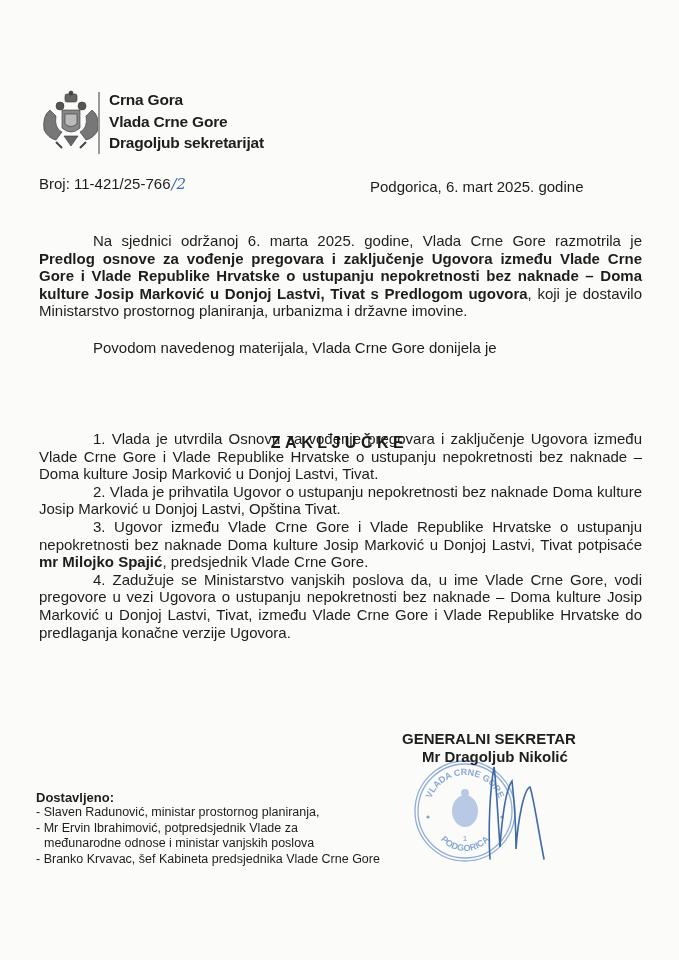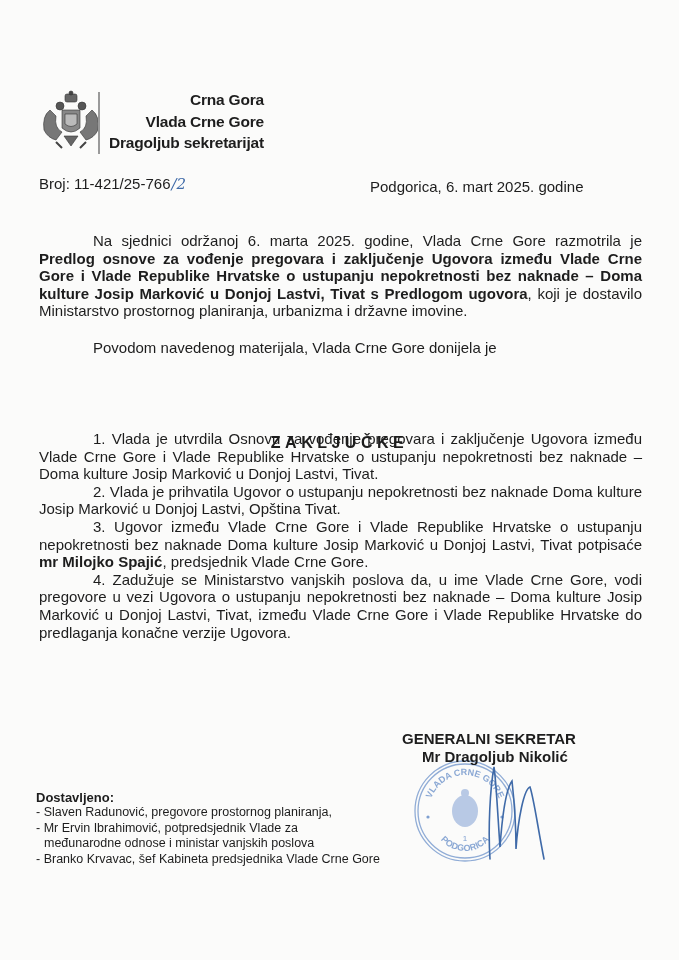--- a/index.html
+++ b/index.html
@@ -10,21 +10,21 @@
     color: #1d1d1d;
     position: relative;
   }
   .page { position: absolute; left: 0; top: 0; width: 679px; height: 960px; }
   .abs { position: absolute; }
 
   
   .emblem { left: 36px; top: 88px; width: 70px; height: 70px; }
   .vrule { left: 98px; top: 92px; width: 2px; height: 62px; background: #9a9a9a; }
   .org-lines { left: 109px; top: 89px; font-size: 15.5px; font-weight: bold; line-height: 21.5px; letter-spacing: -0.2px; }
-  .org-lines div { white-space: nowrap; text-align: right; }
+  .org-lines div { white-space: nowrap; }
 
   .ref-no { left: 39px; top: 175px; font-size: 15px; white-space: nowrap; }
   .ref-no .hand { font-family: "DejaVu Serif", serif; color: #3f6aa8; font-style: italic; font-size: 15px; margin-left: 1px; }
   .place-date { left: 370px; top: 178px; font-size: 15px; white-space: nowrap; }
 
   
   .body-text { left: 39px; width: 603px; font-size: 15px; line-height: 17.6px; text-align: justify; }
   .intro { top: 232px; }
   .intro p { margin: 0; text-indent: 54px; }
   .intro .b { font-weight: bold; }
@@ -128,19 +128,19 @@
   </svg>
 
   <div class="abs sig-name">Mr Dragoljub Nikolić</div>
 
   <svg class="abs signature" viewBox="0 0 62 105">
     <path d="M4 100 C2 70 4 30 8 8 C10 20 12 60 14 88 C16 60 20 30 26 22 C28 40 30 70 30 90 C32 60 38 30 44 28 C48 40 52 70 58 100" fill="none" stroke="#3f6aa8" stroke-width="1.6" stroke-linecap="round"></path>
   </svg>
 
   <div class="abs dist">
     <div class="dist-label">Dostavljeno:</div>
-    <div class="item">- Slaven Radunović, pregovore prostornog planiranja,</div>
+    <div class="item">- Slaven Radunović, ministar prostornog planiranja,</div>
     <div class="item">- Mr Ervin Ibrahimović, potpredsjednik Vlade za</div>
     <div class="cont">međunarodne odnose i ministar vanjskih poslova</div>
     <div class="item">- Branko Krvavac, šef Kabineta predsjednika Vlade Crne Gore</div>
   </div>
 
 </div>
 
 </body></html>

